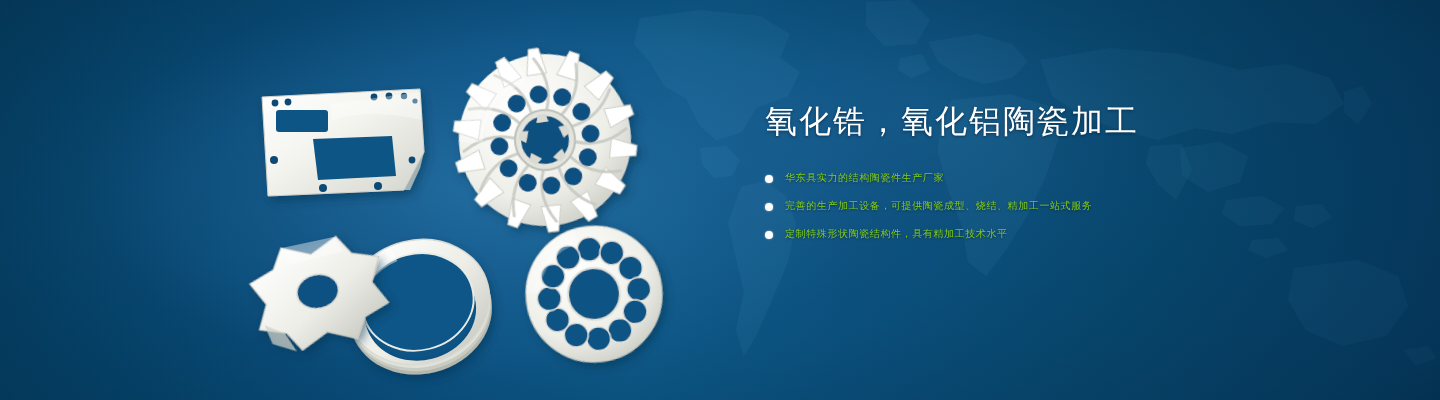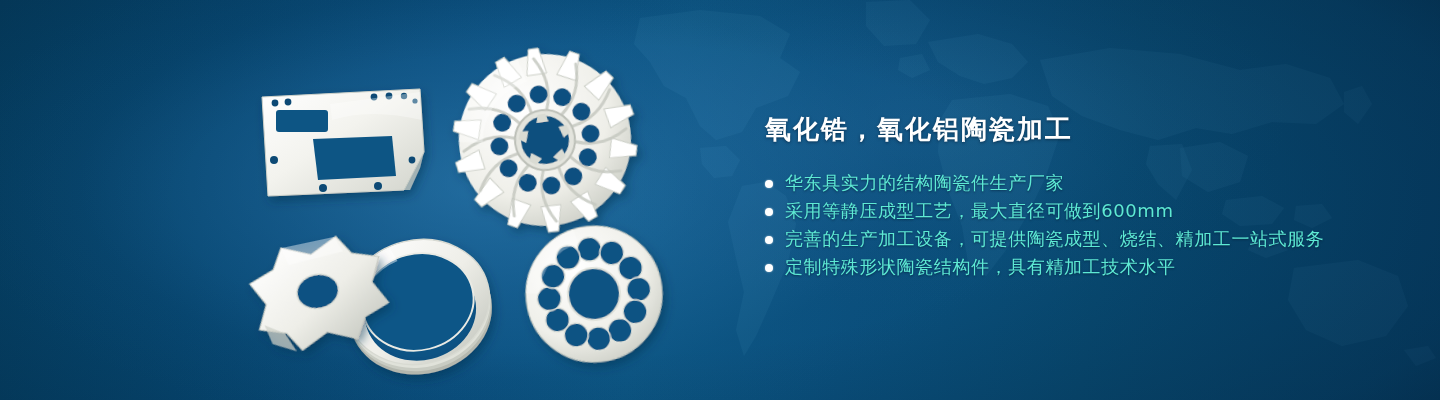--- a/index.html
+++ b/index.html
@@ -43,36 +43,35 @@
   }
   .worldmap svg{width:100%;height:100%;display:block;}
 
   
   .products{position:absolute;left:0;top:0;width:720px;height:400px;}
   .products svg{width:100%;height:100%;display:block;}
 
   
   .copy{position:absolute;left:765px;top:104px;width:620px;}
   .headline{
-    color:#ffffff;font-size:26px;line-height:1.1;letter-spacing:2px;
-    font-weight:700;white-space:nowrap;
+    color:#ffffff;font-size:32px;line-height:1.1;letter-spacing:2px;
+    font-weight:400;white-space:nowrap;
     text-shadow:0 1px 3px rgba(0,18,38,.55);
-    margin-top:11px;
   }
   .bullets{margin:0;padding:0;list-style:none;margin-top:29px;}
   .bullet{
     display:flex;align-items:flex-start;margin-bottom:8px;
   }
   .dot{
     width:8px;height:8px;border-radius:50%;background:#ffffff;
     margin-top:7px;margin-right:12px;flex:0 0 auto;
     box-shadow:0 0 2px rgba(255,255,255,.6);
   }
   .bullet-text{
-    color:#5eead4;font-size:18px;line-height:20px;letter-spacing:.6px;
+    color:#84cc16;font-size:10px;line-height:20px;letter-spacing:.6px;
     white-space:nowrap;text-shadow:0 1px 2px rgba(0,16,34,.5);
   }
 </style>
 </head>
 <body>
 
 <div class="banner">
 
   <div class="bg-base"></div>
   <div class="bg-glow"></div>
@@ -289,24 +288,20 @@
 
   <div class="copy">
     <div class="headline">氧化锆，氧化铝陶瓷加工</div>
     <ul class="bullets">
       <li class="bullet">
         <span class="dot"></span>
         <span class="bullet-text">华东具实力的结构陶瓷件生产厂家</span>
       </li>
       <li class="bullet">
         <span class="dot"></span>
-        <span class="bullet-text">采用等静压成型工艺，最大直径可做到600mm</span>
-      </li>
-      <li class="bullet">
-        <span class="dot"></span>
         <span class="bullet-text">完善的生产加工设备，可提供陶瓷成型、烧结、精加工一站式服务</span>
       </li>
       <li class="bullet">
         <span class="dot"></span>
         <span class="bullet-text">定制特殊形状陶瓷结构件，具有精加工技术水平</span>
       </li>
     </ul>
   </div>
 
 </div>

